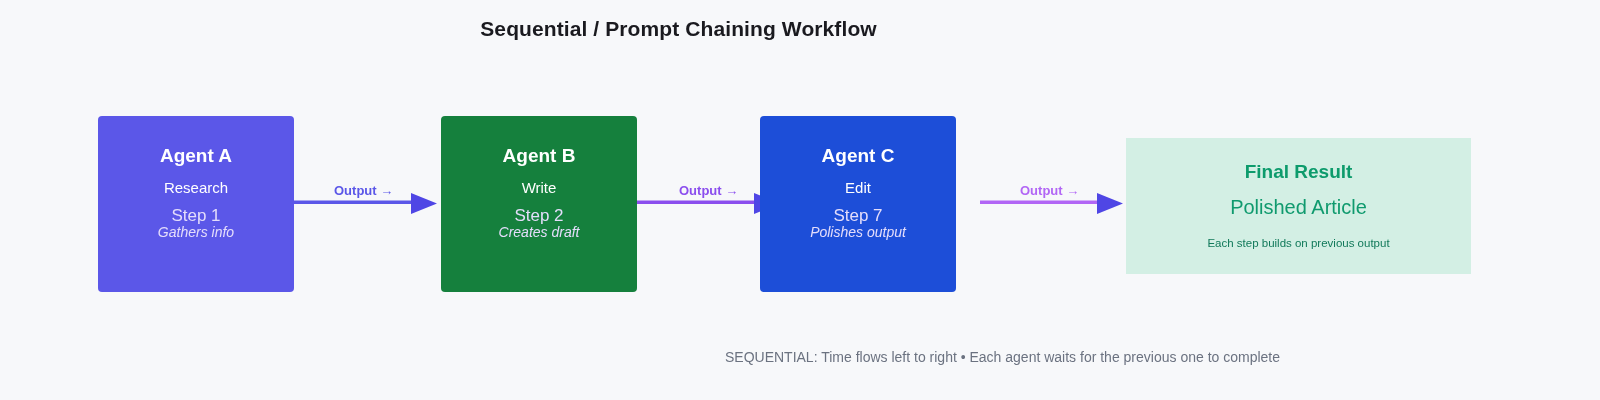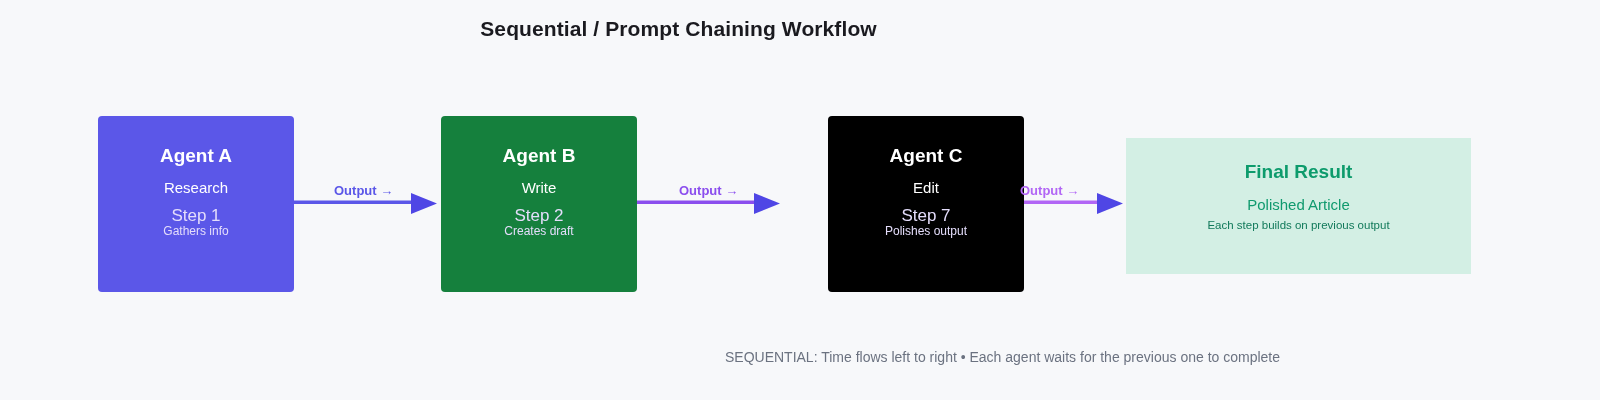--- a/index.html
+++ b/index.html
@@ -43,21 +43,21 @@
     border-radius: 4px;
     box-sizing: border-box;
     display: flex;
     flex-direction: column;
     align-items: center;
     padding-top: 30px;
   }
 
   #node-agent-a { left: 98px;  background: #5b57e8; }
   #node-agent-b { left: 441px; background: #15803d; }
-  #node-agent-c { left: 828px; background: #000000; }
+  #node-agent-c { left: 760px; background: #1d4ed8; }
 
   .agent-title {
     font-size: 19px;
     font-weight: bold;
     color: #ffffff;
     line-height: 1;
     margin-bottom: 15px;
   }
   .agent-role {
     font-size: 15px;
@@ -65,23 +65,24 @@
     line-height: 1;
     margin-bottom: 12px;
   }
   .agent-step {
     font-size: 17px;
     color: #e4ddfb;
     line-height: 1;
     margin-bottom: 1px;
   }
   .agent-desc {
-    font-size: 12px;
+    font-size: 14px;
     color: #e4ddfb;
     line-height: 1;
+    font-style: italic;
   }
 
   #node-final-result {
     position: absolute;
     left: 1126px;
     top: 138px;
     width: 345px;
     height: 136px;
     border-radius: 0;
     background: #d3efe4;
@@ -92,24 +93,24 @@
     padding-top: 24px;
   }
   .final-title {
     font-size: 19px;
     font-weight: bold;
     color: #0d9b6c;
     line-height: 1;
     margin-bottom: 16px;
   }
   .final-subtitle {
-    font-size: 15px;
+    font-size: 20px;
     color: #0f9a6e;
     line-height: 1;
-    margin-bottom: 8px;
+    margin-bottom: 21px;
   }
   .final-note {
     font-size: 11.5px;
     color: #11795a;
     line-height: 1;
   }
 
   .edge-label {
     position: absolute;
     font-size: 13px;

